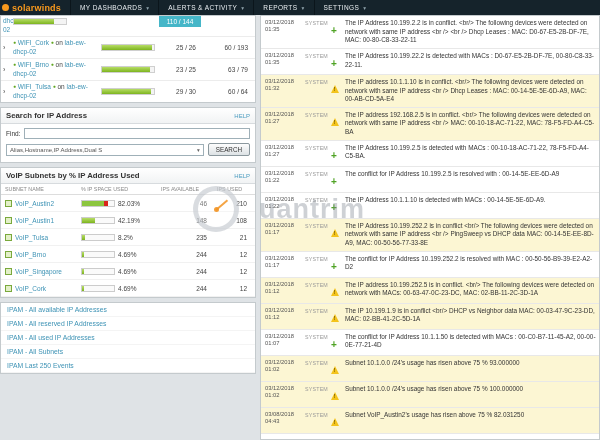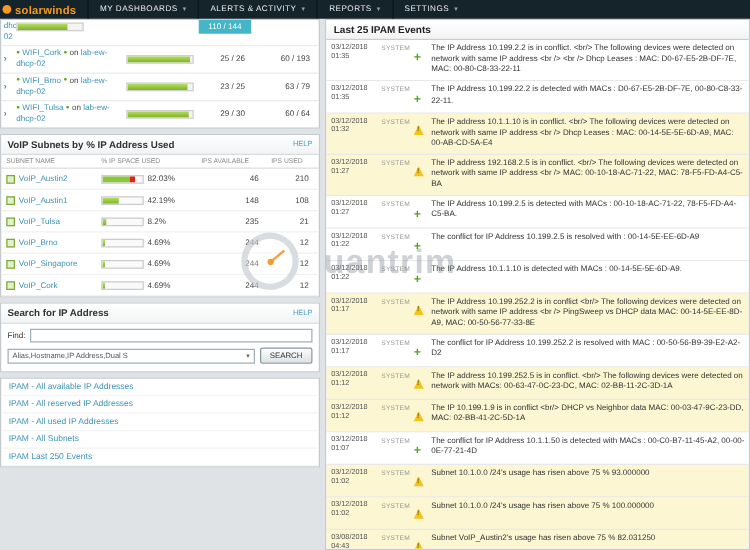--- a/index.html
+++ b/index.html
@@ -193,20 +193,40 @@
             
             
             
             
           </div>
 
       </section>
 
       <section class="panel">
         <div class="panel-head">
+          <span class="panel-title">Search for IP Address</span>
+          <span class="help-link">HELP</span>
+        </div>
+        <div class="search-body">
+          <div class="find-row">
+            <span class="find-label">Find:</span>
+            <input class="find-input" type="text" value="" style="">
+          </div>
+          <div class="searchin-row">
+            <div class="select-box">
+              <span>Alias,Hostname,IP Address,Dual S</span>
+              <span class="select-caret">▾</span>
+            </div>
+            <button class="search-btn">SEARCH</button>
+          </div>
+        </div>
+      </section>
+
+      <section class="panel">
+        <div class="panel-head">
           <span class="panel-title">VoIP Subnets by % IP Address Used</span>
           <span class="help-link">HELP</span>
         </div>
         <div class="voip-colhead">
           <div>SUBNET NAME</div>
           <div>% IP SPACE USED</div>
           <div>IPS AVAILABLE</div>
           <div>IPS USED</div>
         </div>
 
@@ -296,58 +316,37 @@
               </div>
               <span class="pct-label">4.69%</span>
             </div>
             <div class="num">244</div>
             <div class="num">12</div>
           </div>
 
       </section>
 
       <section class="panel">
-        <div class="panel-head">
-          <span class="panel-title">Search for IP Address</span>
-          <span class="help-link">HELP</span>
-        </div>
-        <div class="search-body">
-          <div class="find-row">
-            <span class="find-label">Find:</span>
-            <input class="find-input" type="text" value="" style="">
-          </div>
-          <div class="searchin-row">
-            <div class="select-box">
-              <span>Alias,Hostname,IP Address,Dual S</span>
-              <span class="select-caret">▾</span>
-            </div>
-            <button class="search-btn">SEARCH</button>
-          </div>
-        </div>
-      </section>
-
-      <section class="panel">
 
           <span class="report-link">IPAM - All available IP Addresses</span>
 
           <span class="report-link">IPAM - All reserved IP Addresses</span>
 
           <span class="report-link">IPAM - All used IP Addresses</span>
 
           <span class="report-link">IPAM - All Subnets</span>
 
           <span class="report-link">IPAM Last 250 Events</span>
 
       </section>
 
     </div>
 
     <div class="right-col">
       <section class="panel events-panel">
-        <div class="events-head">Last 25 IPAM Events</div>
         <div class="events-body">
 
             <div class="event-row">
               <div class="ev-time">
                 <div>03/12/2018</div>
                 <div>01:35</div>
               </div>
               <div class="ev-type">SYSTEM</div>
               <div class="ev-icon-wrap">
                 <span class="ev-icon plus"></span>

